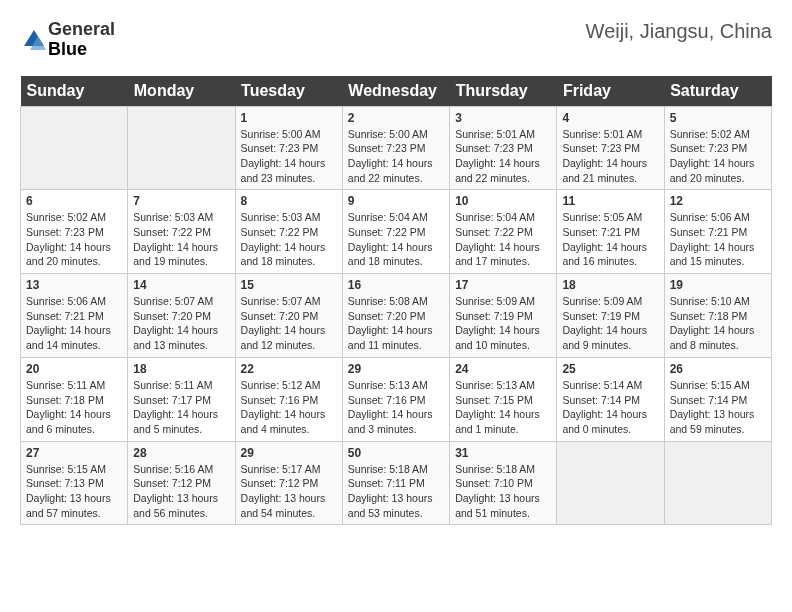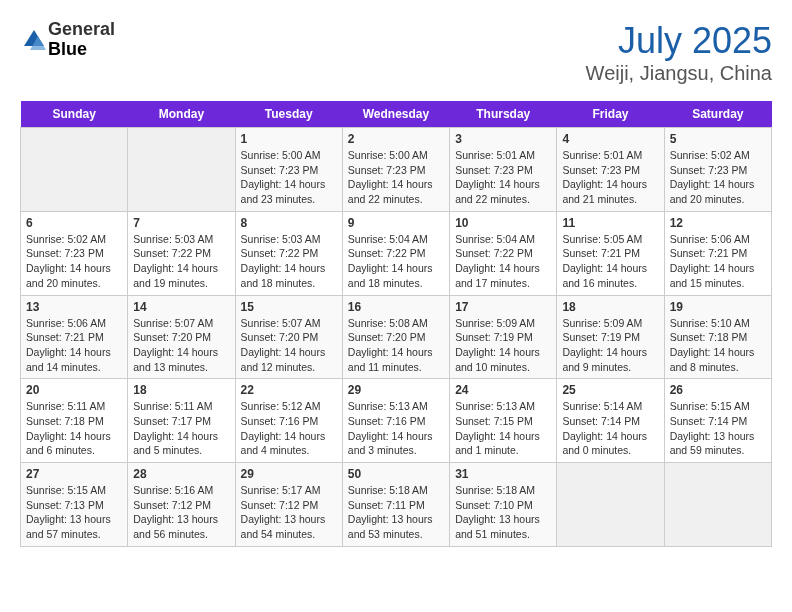--- a/index.html
+++ b/index.html
@@ -50,25 +50,25 @@
     .location {
       font-size: 20px;
       color: #555;
     }
     table {
       width: 100%;
       border-collapse: collapse;
       font-size: 11px;
     }
     thead tr th {
-      background-color: #6d28d9;
+      background-color: #404040;
       color: #fff;
-      text-align: center;
+      text-align: left;
       padding: 6px 6px;
-      font-size: 12px;
+      font-size: 16px;
       font-weight: bold;
     }
     tbody tr td {
       border: 1px solid #ccc;
       vertical-align: top;
       padding: 4px 5px;
       width: 107px;
       min-height: 70px;
       color: #333;
     }
@@ -101,21 +101,20 @@
     <svg class="logo-icon" viewBox="0 0 28 28">
       <polygon points="14,4 24,20 4,20" fill="#1a5fa8"></polygon>
       <polygon points="18,10 26,24 10,24" fill="#5b9bd5" opacity="0.7"></polygon>
     </svg>
     <div class="logo-text">
       <span class="logo-general">General</span>
       <span class="logo-blue">Blue</span>
     </div>
   </div>
   <div class="title-block">
-    <div class="month-title">July 2025</div>
     <div class="location">Weiji, Jiangsu, China</div>
   </div>
 </div>
 
 <table>
   <thead>
     <tr>
     <th>Sunday</th>
         <th>Monday</th>
         <th>Tuesday</th>

